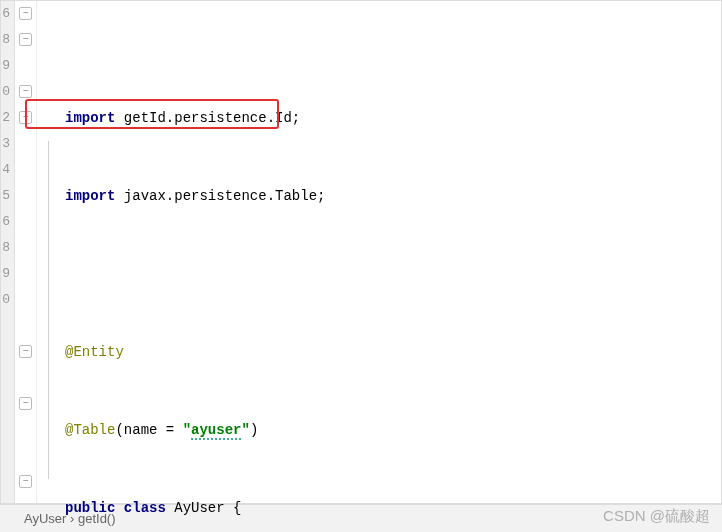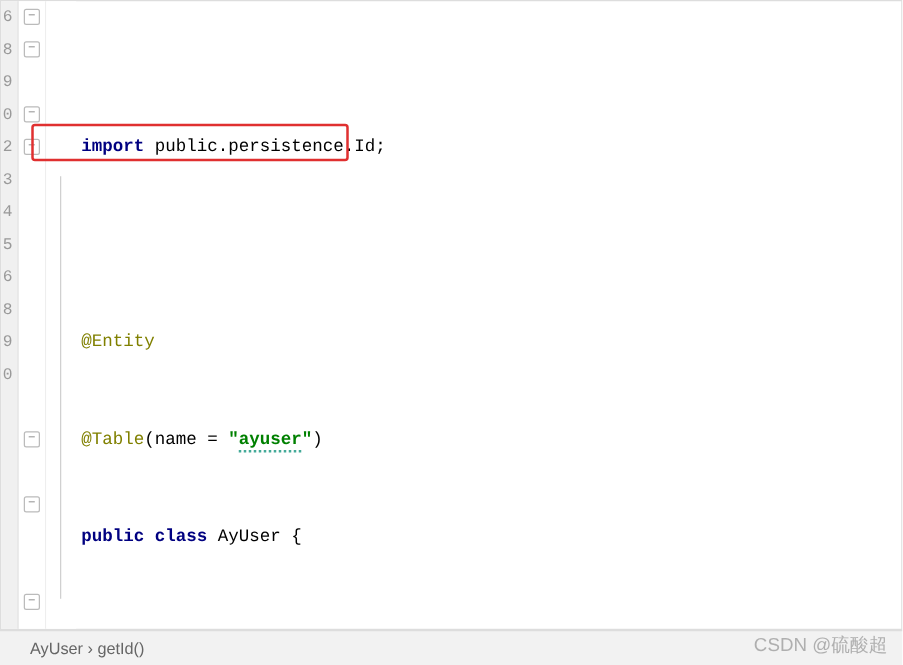--- a/index.html
+++ b/index.html
@@ -134,21 +134,22 @@
     <div class="fold-icon" style="top:474px">−</div>
   </div>
 
   <div class="gutter-vert">
     <div class="vline" style="top:140px;height:338px"></div>
   </div>
 
   <div class="code">
     <div class="redbox" style="top:98px;left:-36px;width:254px;height:30px"></div>
 
-    <div class="line"><span class="kw">import</span><span class="plain"> public.persistence.Id;</span></div>
+    <div class="line"><span class="kw">import</span><span class="plain"> getId.persistence.Id;</span></div>
+    <div class="line"><span class="kw">import</span><span class="plain"> javax.persistence.Table;</span></div>
     <div class="line"></div>
     <div class="line"><span class="ann">@Entity</span></div>
     <div class="line"><span class="ann">@Table</span><span class="plain">(name = </span><span class="str">"</span><span class="str strwave">ayuser</span><span class="str">"</span><span class="plain">)</span></div>
     <div class="line"><span class="kw">public</span><span class="kw"> class</span><span class="plain"> AyUser {</span></div>
     
     
     
     
     
     

